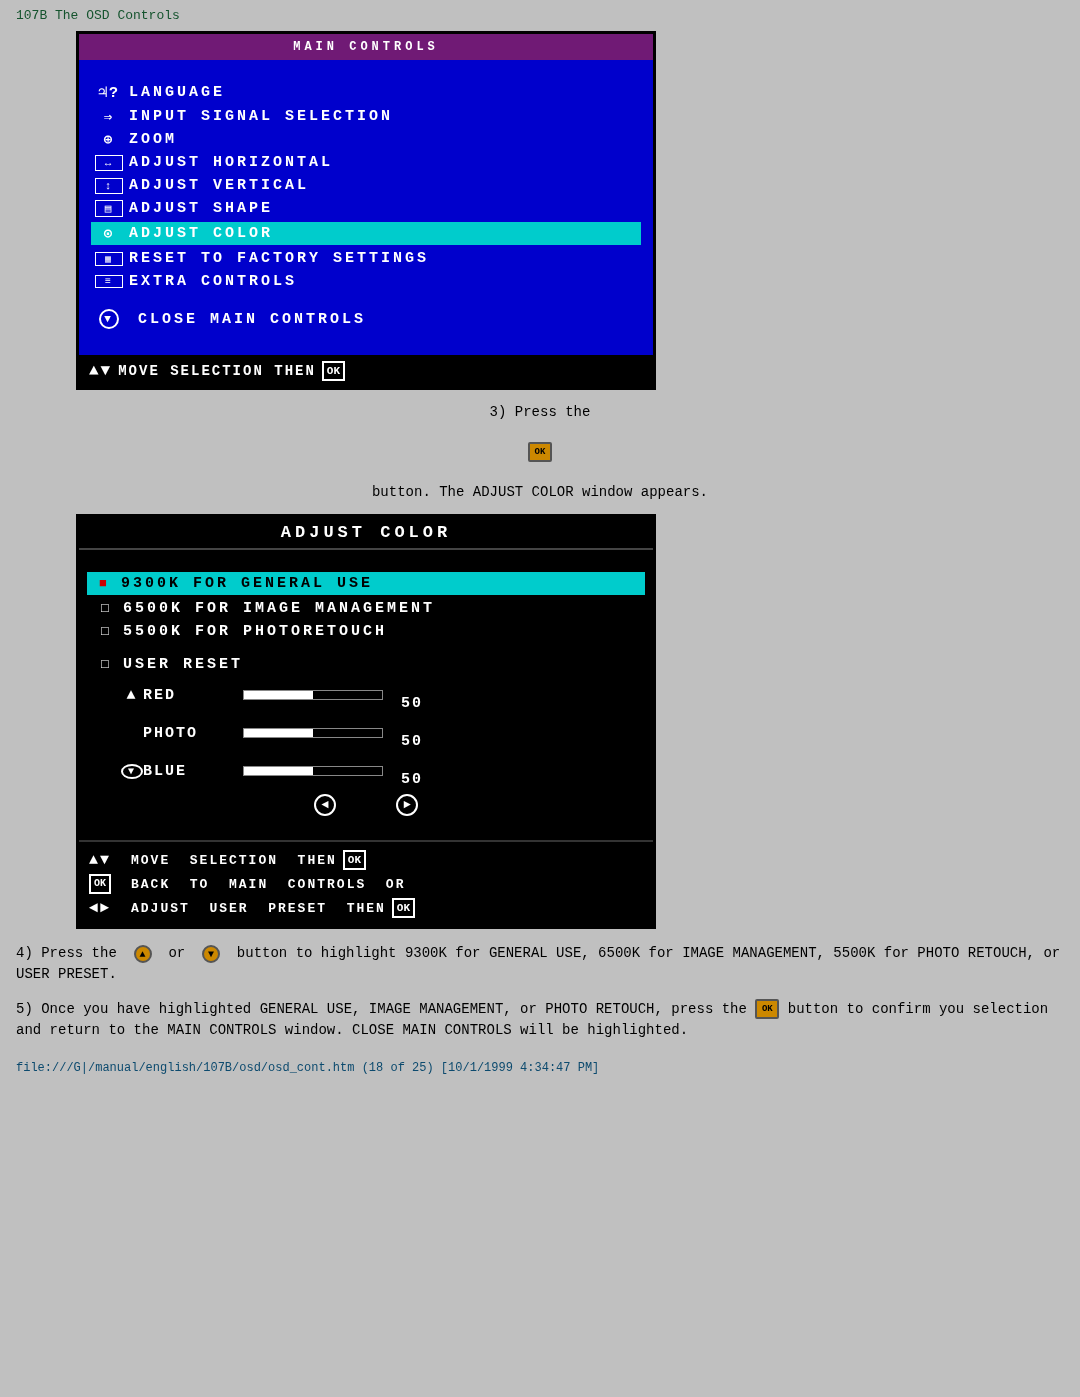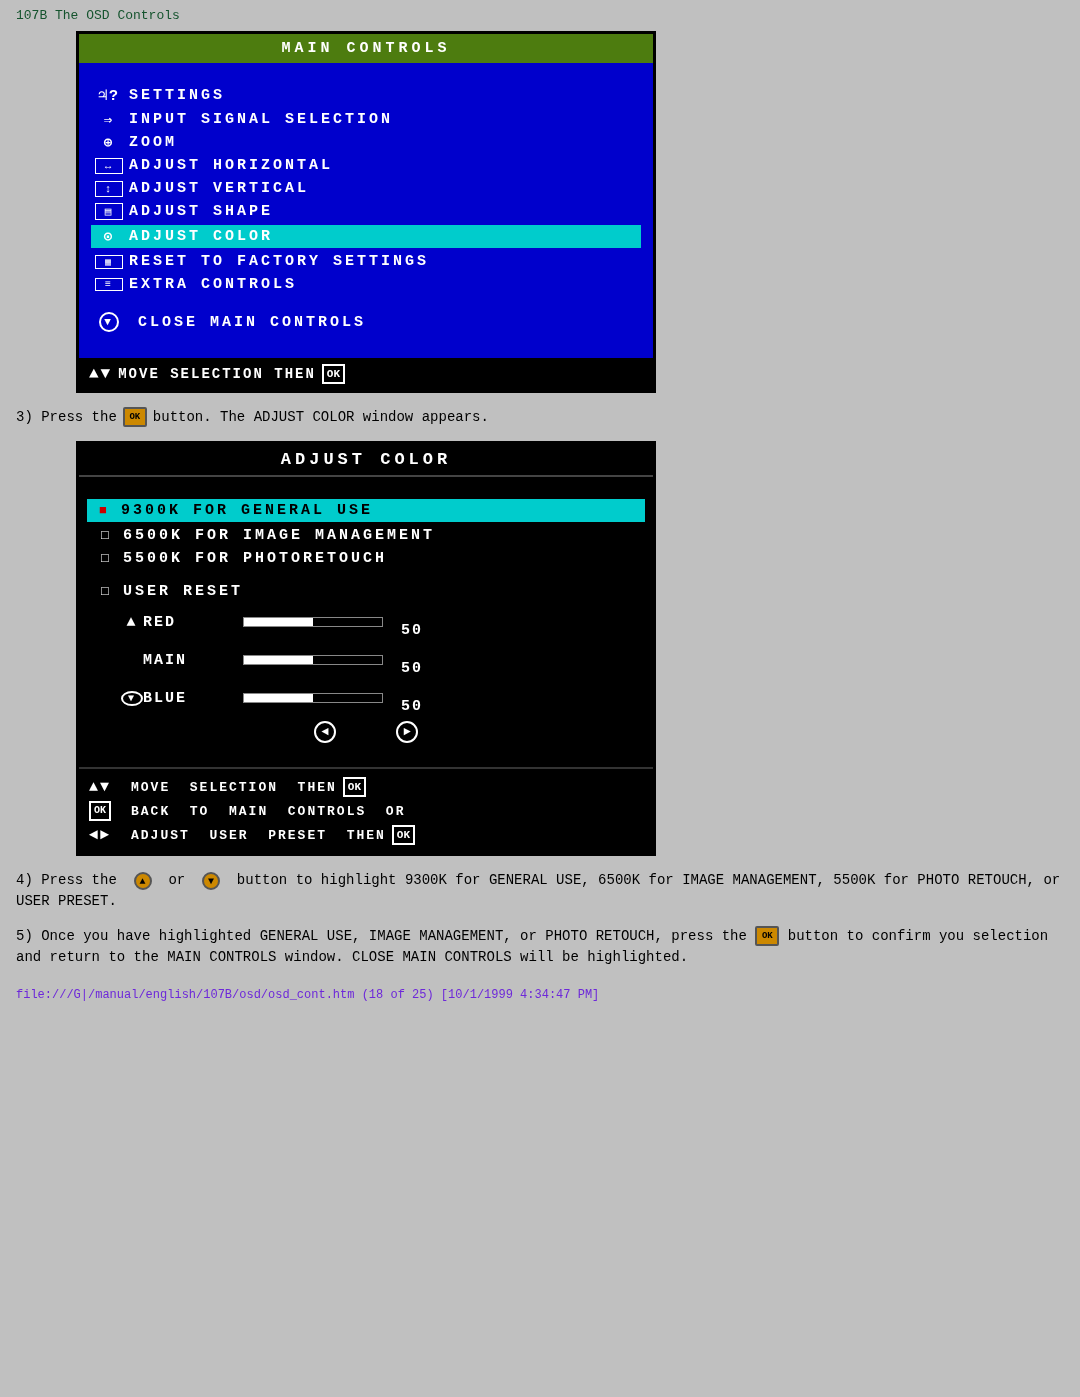--- a/index.html
+++ b/index.html
@@ -23,25 +23,25 @@
     .osd-box {
       border: 3px solid #000;
       background: #0000cc;
       color: #fff;
       width: 580px;
       margin: 0 auto 0 60px;
       font-family: 'Courier New', Courier, monospace;
     }
 
     .osd-title {
-      background: #4d7c0f;
+      background: #701a75;
       color: #fff;
       text-align: center;
       padding: 6px 0;
-      font-size: 15px;
+      font-size: 12px;
       letter-spacing: 4px;
       font-weight: bold;
     }
 
     .osd-body {
       background: #0000cc;
       padding: 10px 16px;
     }
 
     .osd-item {
@@ -116,22 +116,23 @@
       line-height: 16px;
     }
 
     
     .step-text {
       margin: 14px 0 14px 0;
       font-size: 14px;
       color: #000;
       display: flex;
       align-items: center;
-      gap: 6px;
+      gap: 22px;
       flex-wrap: wrap;
+      flex-direction: column;
     }
 
     
     .adj-osd-box {
       border: 3px solid #000;
       background: #000;
       color: #fff;
       width: 580px;
       margin: 0 auto 0 60px;
       font-family: 'Courier New', Courier, monospace;
@@ -273,21 +274,21 @@
       line-height: 1.5;
     }
 
     .bottom-text p {
       margin-bottom: 8px;
     }
 
     .footer-bar {
       margin-top: 20px;
       font-size: 12px;
-      color: #6d28d9;
+      color: #0c4a6e;
     }
 
     .btn-gold {
       display: inline-flex;
       align-items: center;
       justify-content: center;
       width: 24px;
       height: 20px;
       background: #cc8800;
       border: 2px solid #555;
@@ -304,21 +305,21 @@
 
 <div class="page-title">107B The OSD Controls</div>
 
 <div class="osd-box">
   <div class="osd-title">MAIN  CONTROLS</div>
   <div class="osd-body">
     <div class="osd-spacer"></div>
 
     <div class="osd-item">
       <span class="icon" style="font-size:15px;">♃?</span>
-      <span class="label">SETTINGS</span>
+      <span class="label">LANGUAGE</span>
     </div>
 
     <div class="osd-item">
       <span class="icon">⇒</span>
       <span class="label">INPUT  SIGNAL  SELECTION</span>
     </div>
 
     <div class="osd-item">
       <span class="icon">⊕</span>
       <span class="label">ZOOM</span>
@@ -408,21 +409,21 @@
       <span style="width:22px;text-align:center;">▲</span>
       <span class="color-bar-label">RED</span>
       <div class="color-bar-track">
         <div class="color-bar-fill" style="width:50%;"></div>
       </div>
       <span class="color-bar-value">50</span>
     </div>
 
     <div class="color-bar-row">
       <span style="width:22px;"></span>
-      <span class="color-bar-label">MAIN</span>
+      <span class="color-bar-label">PHOTO</span>
       <div class="color-bar-track">
         <div class="color-bar-fill" style="width:50%;"></div>
       </div>
       <span class="color-bar-value">50</span>
     </div>
 
     <div class="color-bar-row">
       <span style="width:22px;text-align:center;border:2px solid #fff;border-radius:50%;display:inline-flex;align-items:center;justify-content:center;font-size:10px;">▼</span>
       <span class="color-bar-label">BLUE</span>
       <div class="color-bar-track">

